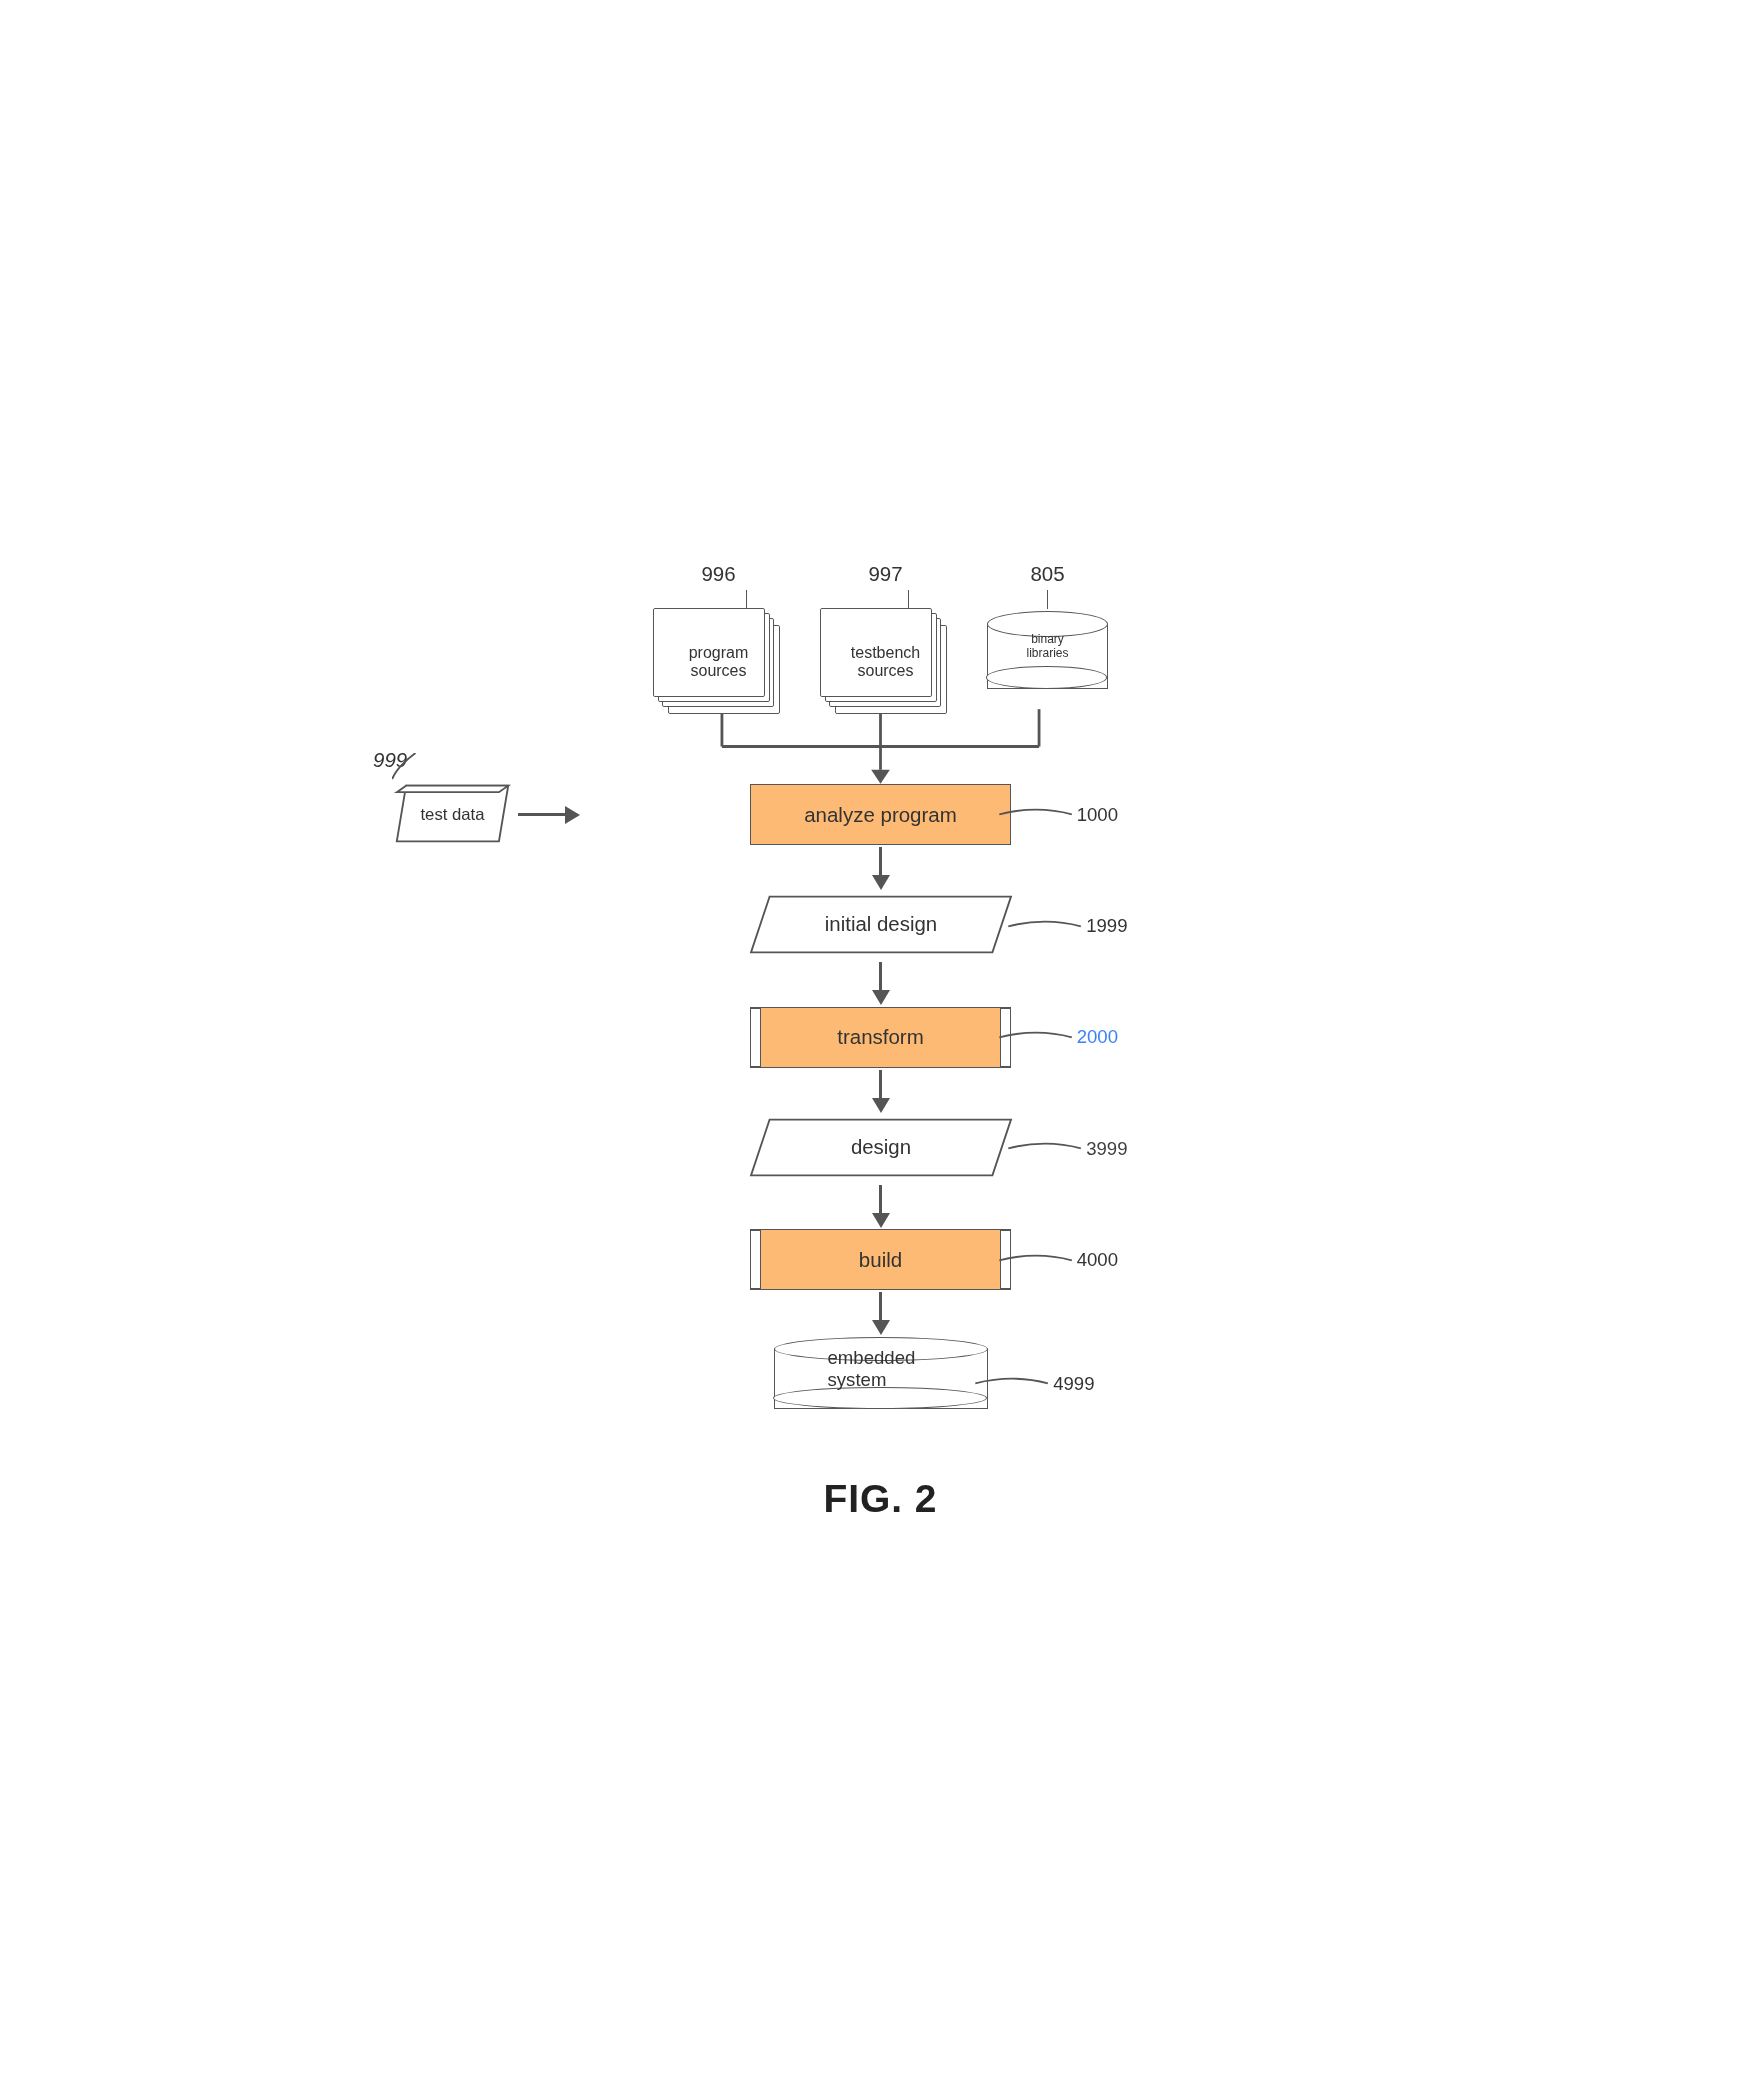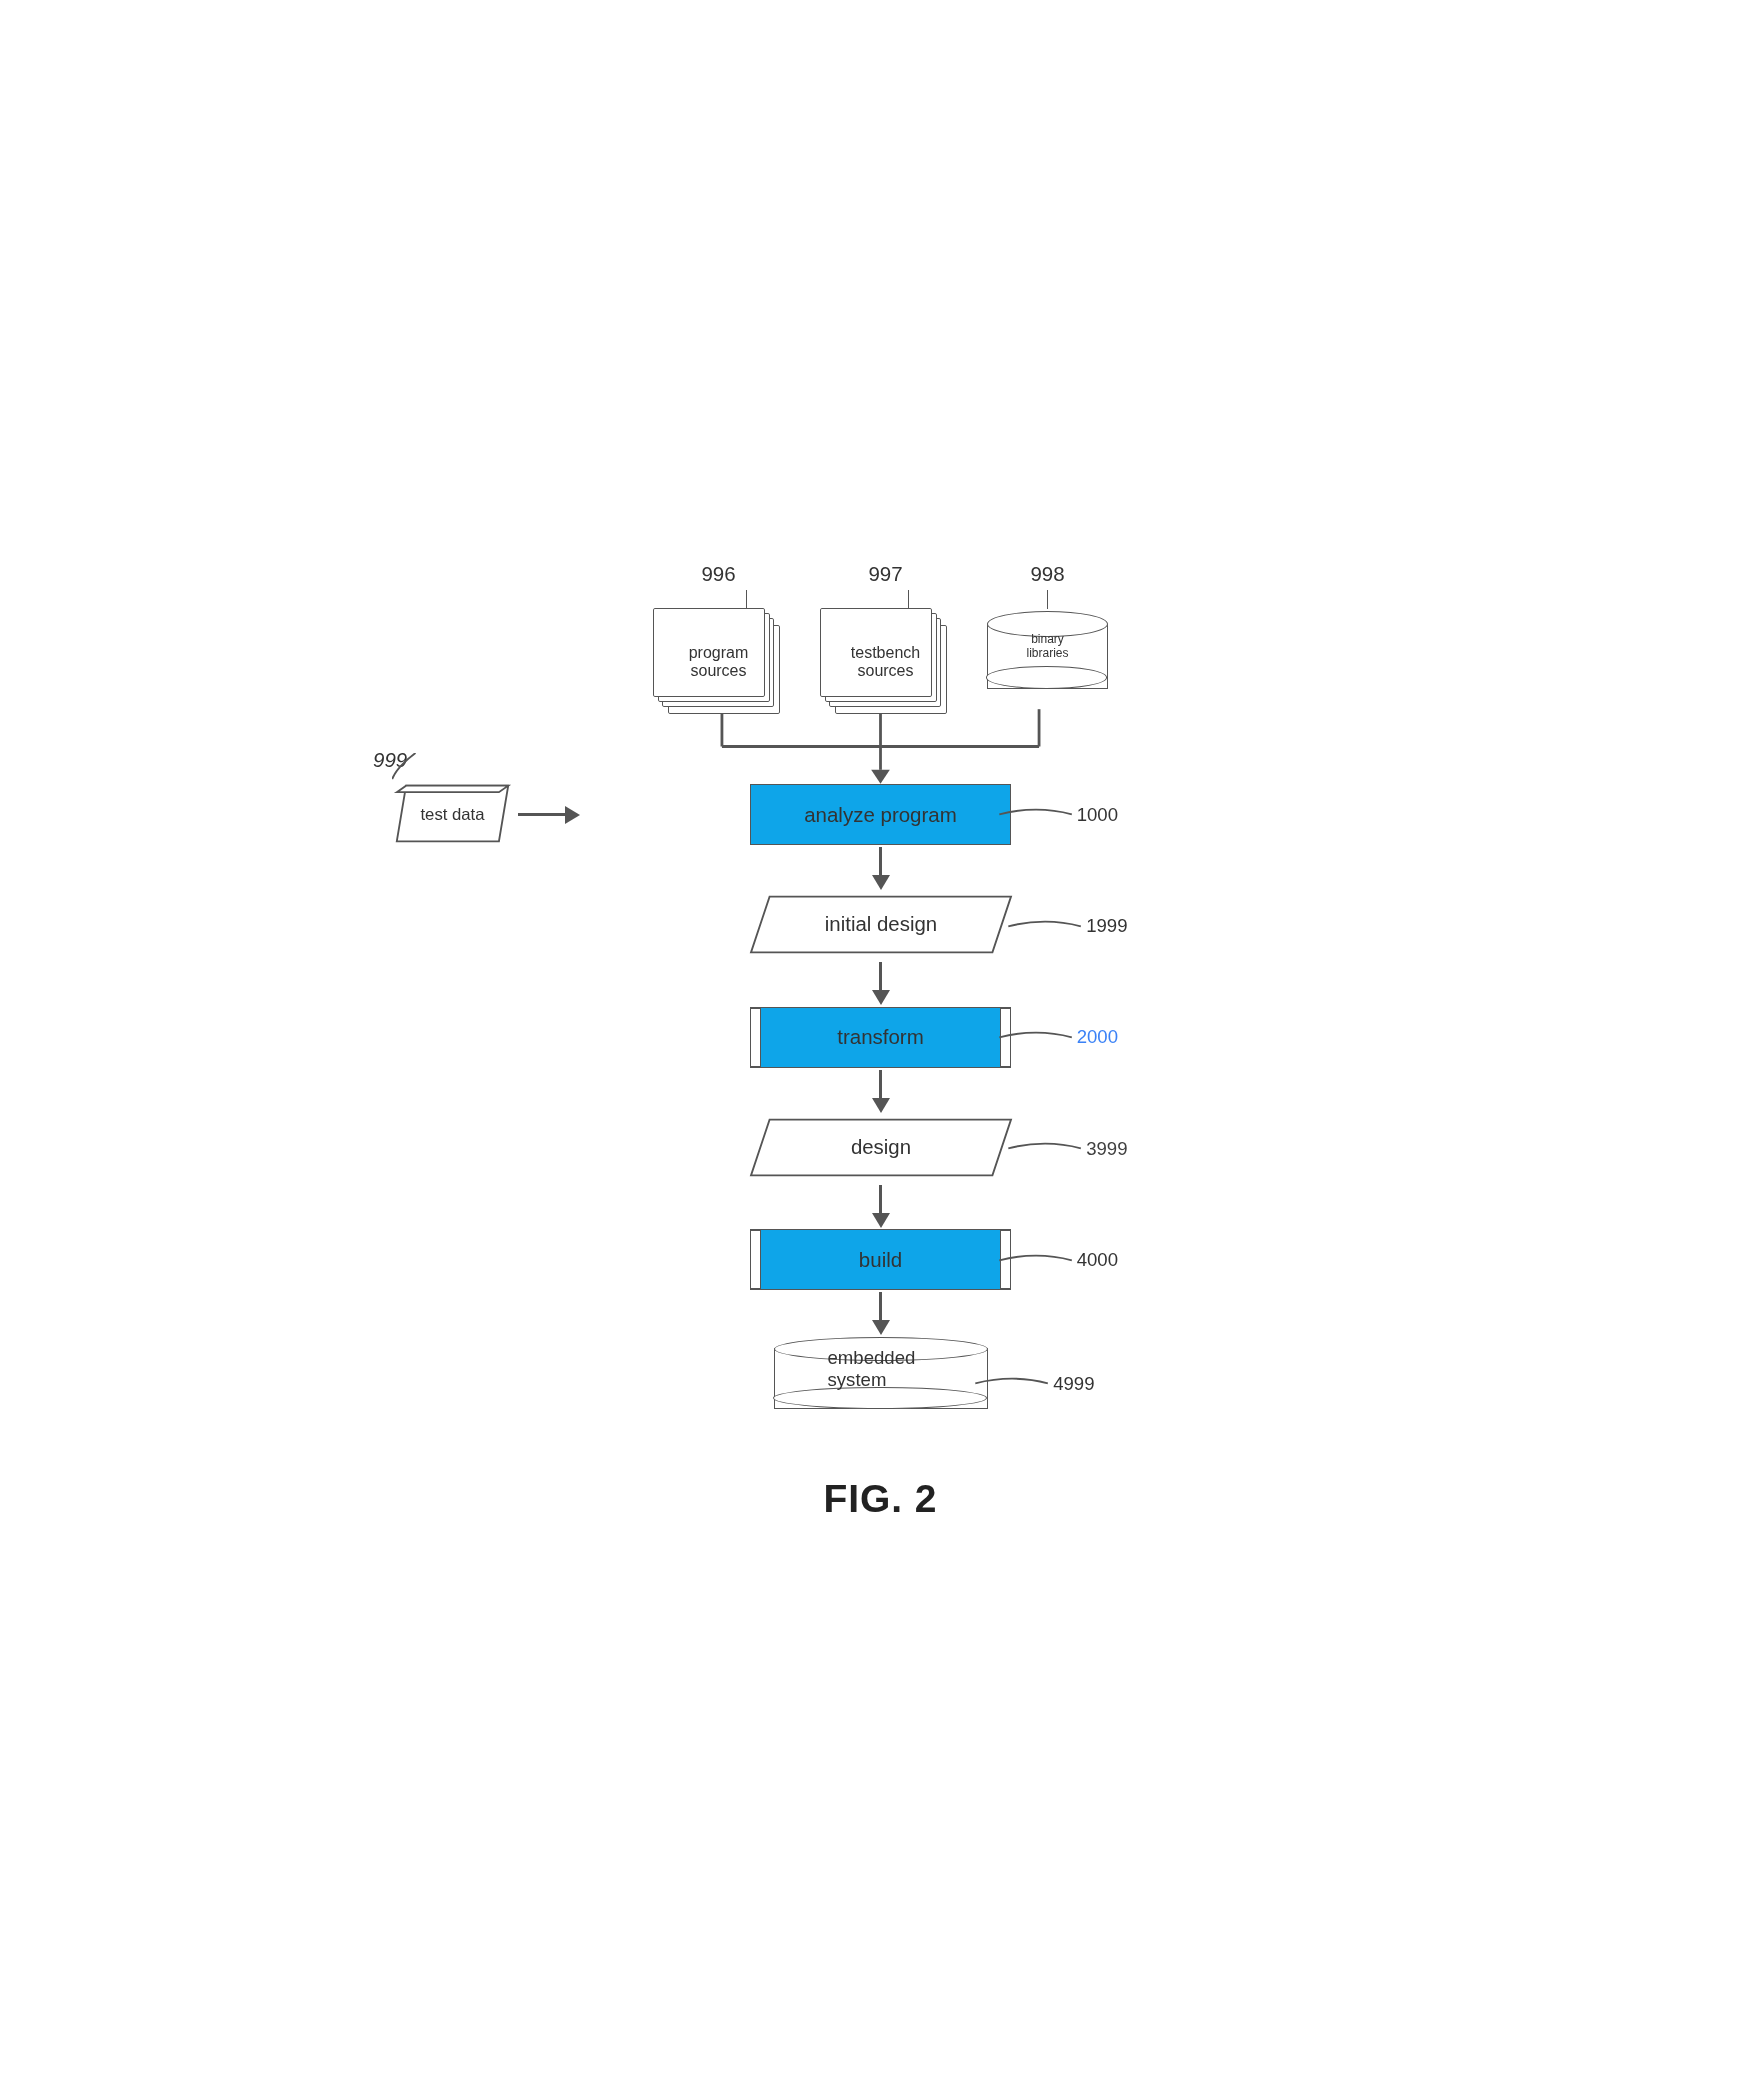--- a/index.html
+++ b/index.html
@@ -139,21 +139,21 @@
       width: 0;
       height: 0;
       border-top: 9.3px solid transparent;
       border-bottom: 9.3px solid transparent;
       border-left: 15px solid #555;
     }
 
     
     .process-box {
       border: 1.9px solid #555;
-      background: #0ea5e9;
+      background: #fdba74;
       display: flex;
       align-items: center;
       justify-content: center;
       position: relative;
     }
     .process-box .side-bar {
       position: absolute;
       top: 0;
       bottom: 0;
       width: 11.2px;
@@ -214,21 +214,21 @@
       <div class="doc-stack">
         <div class="doc-page" style="top:14px;left:15px;"></div>
         <div class="doc-page" style="top:7.5px;left:9.3px;"></div>
         <div class="doc-page" style="top:1.9px;left:4.7px;"></div>
         <div class="doc-page" style="top:-2.8px;left:0px;"></div>
         <div class="doc-text">testbench<br>sources</div>
       </div>
     </div>
 
     <div class="source-item">
-      <div class="num-label">998</div>
+      <div class="num-label">805</div>
       <div style="width:1.9px; height:18.6px; background:#555; margin-bottom:1.9px; align-self:center;"></div>
       <div class="cylinder">
         <div class="cyl-top"></div>
         <div class="cyl-body">
           <div class="cyl-bottom-ellipse"></div>
           <div class="cyl-text">binary<br>libraries</div>
         </div>
       </div>
     </div>
 

